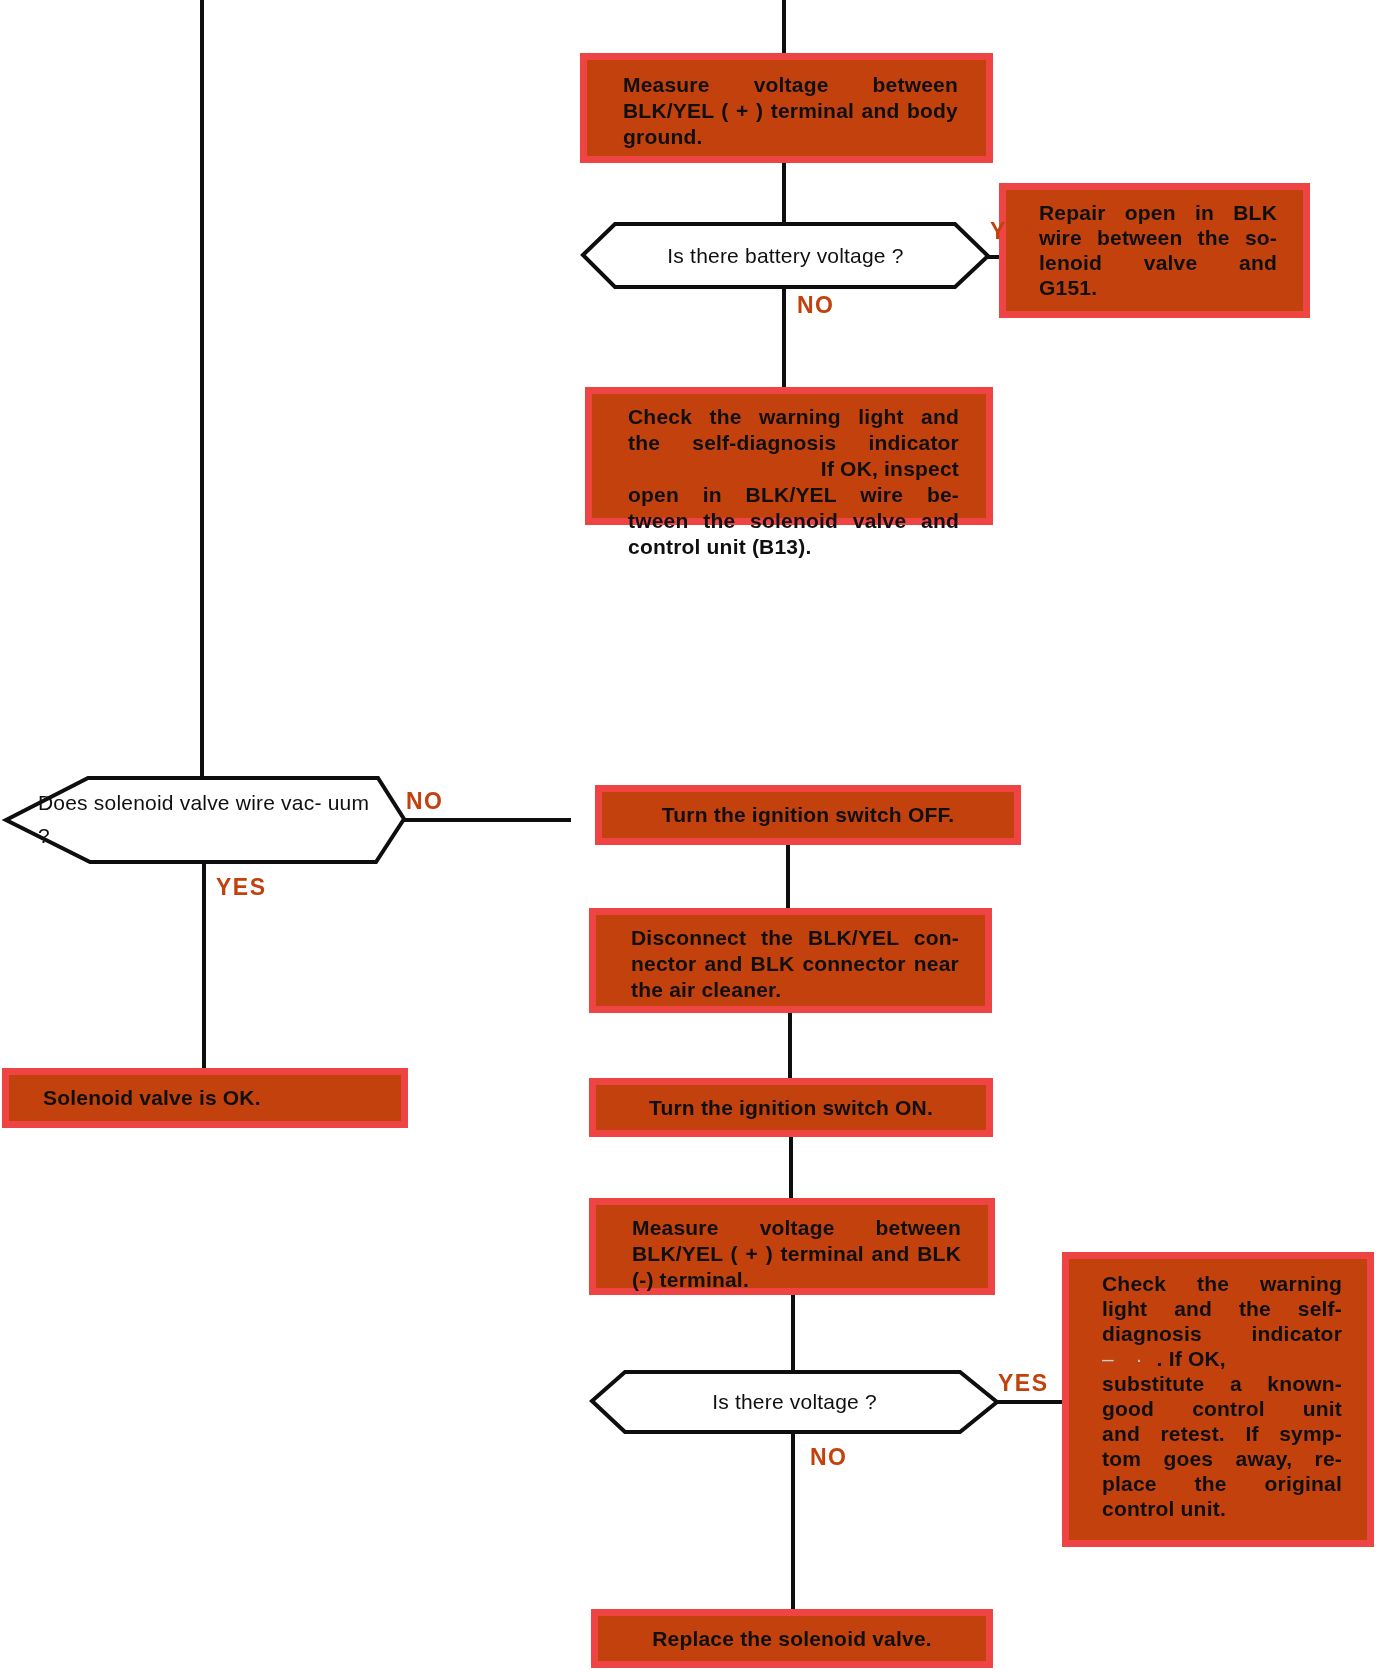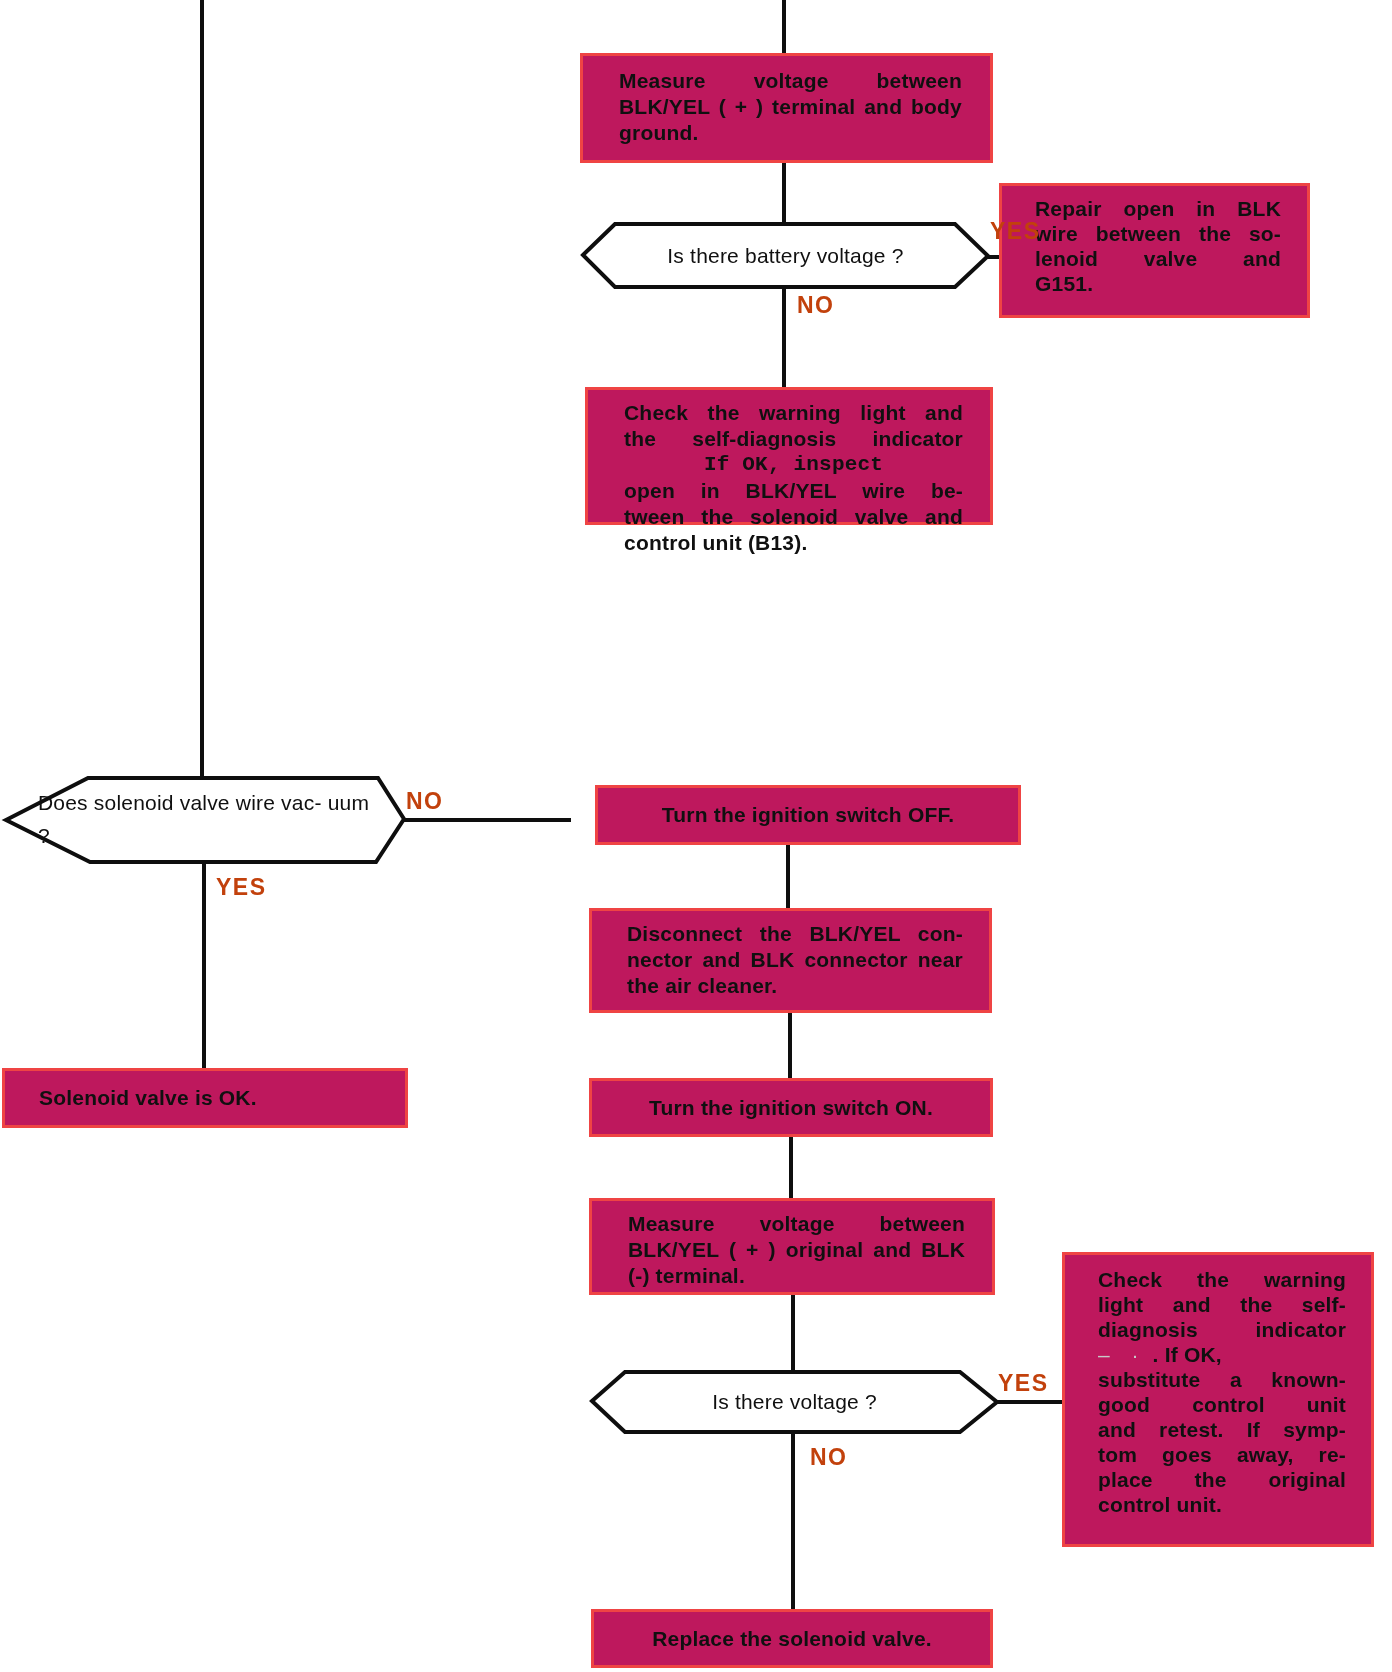--- a/index.html
+++ b/index.html
@@ -3,28 +3,28 @@
 <meta charset="utf-8">
 <style>
   html,body{margin:0;padding:0;}
   body{
     width:1392px;height:1672px;position:relative;background:#ffffff;
     font-family:"Liberation Sans", sans-serif;color:#101010;
     -webkit-font-smoothing:antialiased;
   }
   svg.wires{position:absolute;left:0;top:0;width:1392px;height:1672px;}
   .box{
-    position:absolute;box-sizing:border-box;background:#be185d;
-    border:3px solid #ef4444;font-weight:700;font-size:21px;line-height:26px;
+    position:absolute;box-sizing:border-box;background:#c2410c;
+    border:7px solid #ef4444;font-weight:700;font-size:21px;line-height:26px;
     letter-spacing:.2px;
   }
   .box .ln{display:block;}
   .j{text-align:justify;text-align-last:justify;}
   .l{text-align:left;}
-  .r{text-align:center;font-family:Liberation Mono, monospace;}
+  .r{text-align:right;}
   .cbox{display:flex;align-items:center;justify-content:center;text-align:center;}
   .lbox{display:flex;align-items:center;justify-content:flex-start;}
   .lbl{
     position:absolute;font-weight:700;font-size:23px;letter-spacing:1.5px;color:#c2410c;
   }
   .hexlabel{
     position:absolute;font-weight:400;font-size:21px;letter-spacing:.2px;color:#101010;
   }
   .hex-center{display:flex;align-items:center;justify-content:center;text-align:center;}
   .faint{color:#c8c8c8;letter-spacing:8px;font-weight:400;}
@@ -91,21 +91,21 @@
   <span class="ln j">nector and BLK connector near</span>
   <span class="ln l">the air cleaner.</span>
 </div>
 
 <div class="box cbox" style="left:589px;top:1078px;width:404px;height:59px;">
   <span>Turn the ignition switch ON.</span>
 </div>
 
 <div class="box" style="left:589px;top:1198px;width:406px;height:97px;padding:10px 27px 0 36px;">
   <span class="ln j">Measure voltage between</span>
-  <span class="ln j">BLK/YEL ( + ) original and BLK</span>
+  <span class="ln j">BLK/YEL ( + ) terminal and BLK</span>
   <span class="ln l">(-) terminal.</span>
 </div>
 
 <div class="box" style="left:1062px;top:1252px;width:312px;height:295px;padding:12px 25px 0 33px;line-height:25px;">
   <span class="ln j">Check the warning</span>
   <span class="ln j">light and the self-</span>
   <span class="ln j">diagnosis indicator</span>
   <span class="ln splitline">
     <span class="faint">– ·</span>
     <span>. If OK,</span>

